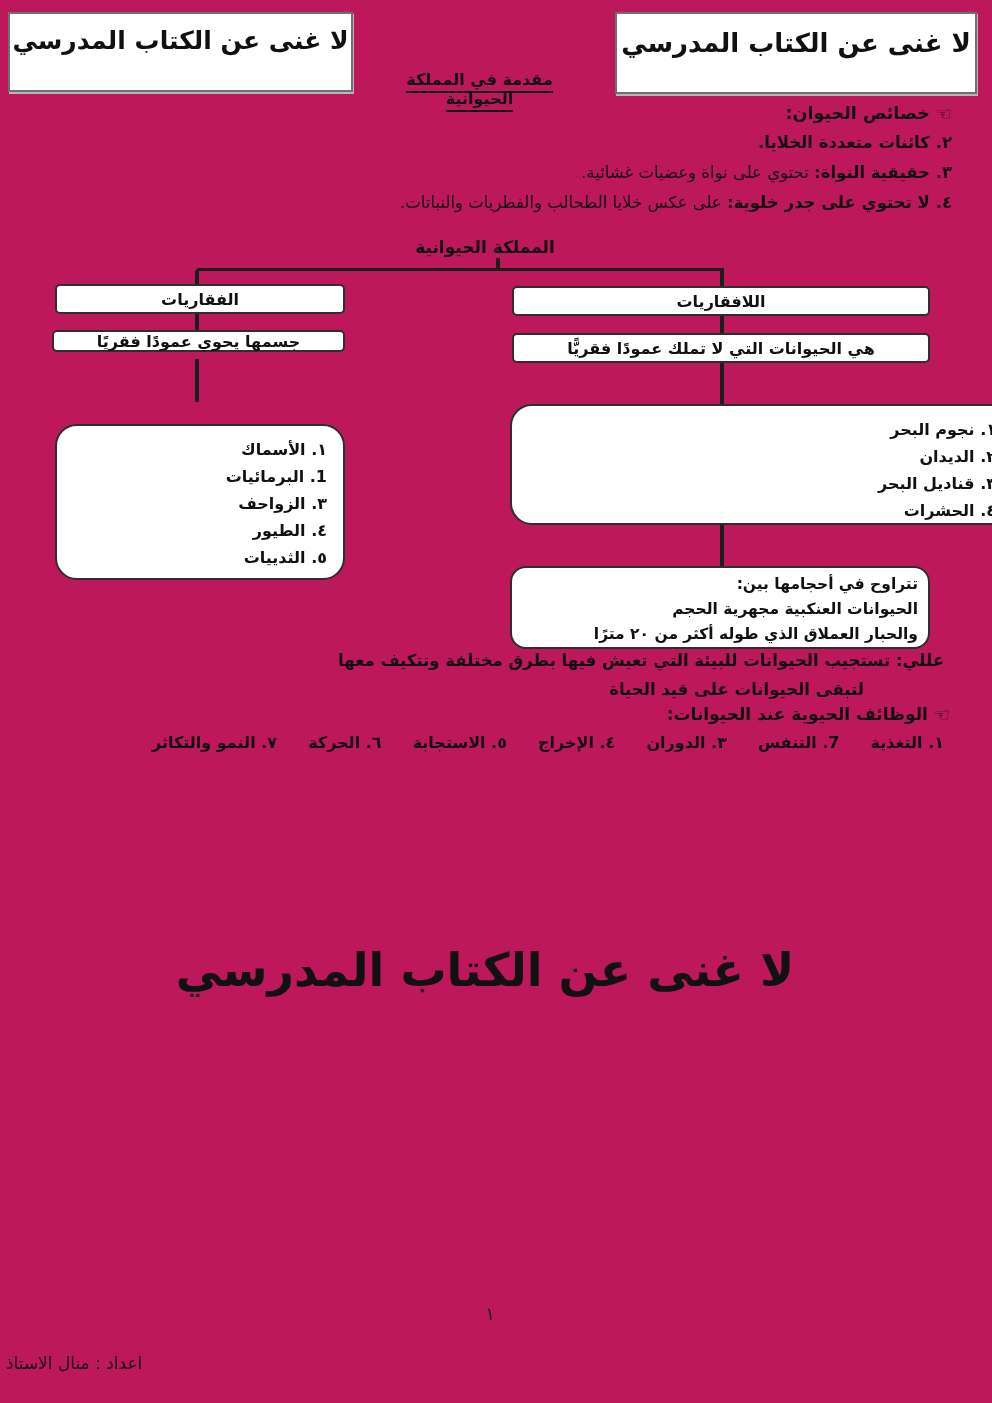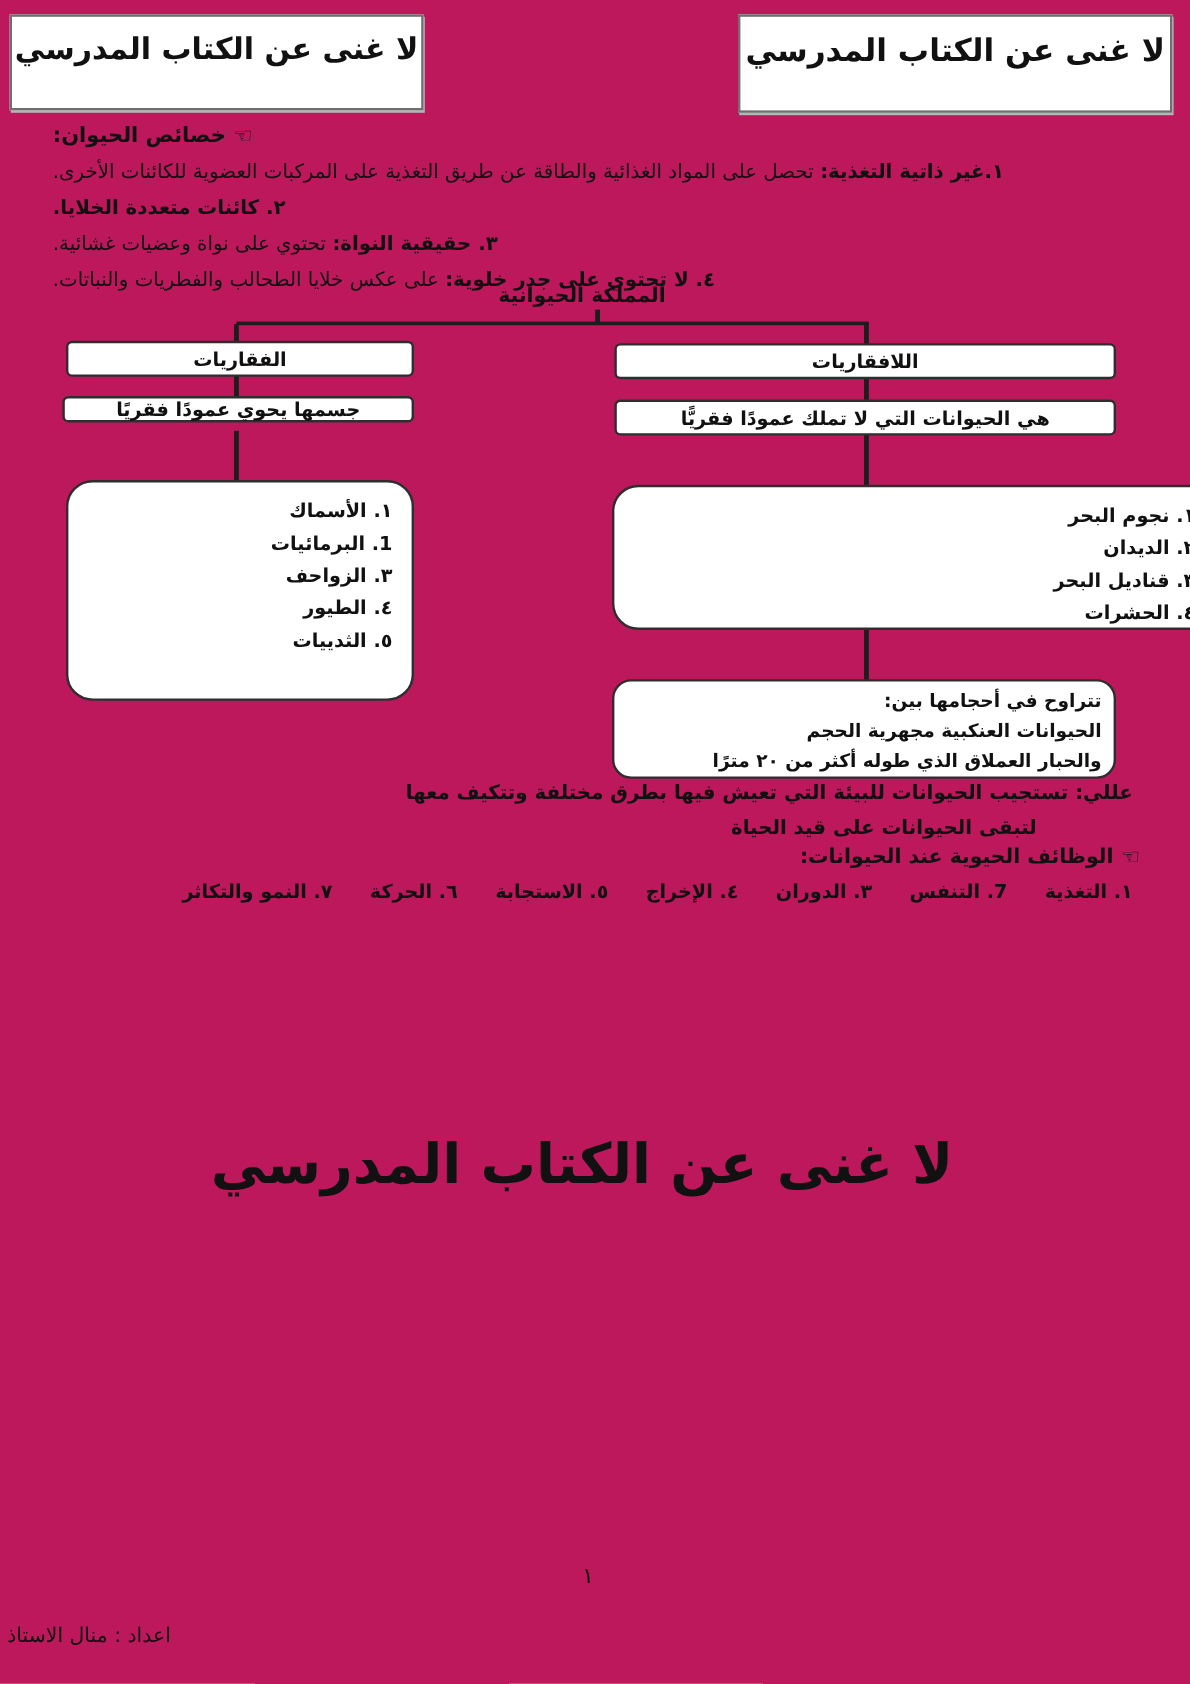--- a/index.html
+++ b/index.html
@@ -30,21 +30,21 @@
   .stamp-left{left:8px;top:12px;width:345px;height:80px;font-size:25px;padding-top:12px;box-sizing:border-box;}
   .stamp-right{left:615px;top:12px;width:362px;height:82px;font-size:26px;padding-top:14px;box-sizing:border-box;}
 
   .doc-title{
     left:372px;top:70px;width:215px;
     text-align:center;font-size:16px;font-weight:bold;
   }
   .doc-title span{border-bottom:2px solid #111;padding-bottom:2px;}
 
   
-  .chars{right:40px;top:103px;width:908px;text-align:left;font-size:16.5px;}
+  .chars{right:40px;top:103px;width:908px;text-align:right;font-size:16.5px;}
   .chars .heading{font-weight:bold;font-size:17.5px;margin-bottom:4px;}
   .chars .line{line-height:30px;}
   .lead{font-weight:bold;}
   .hand{font-size:18px;vertical-align:-1px;}
 
   
   .root-label{left:380px;top:237px;width:210px;text-align:center;font-weight:bold;font-size:17px;}
   .vline{background:#1d1d1d;width:4px;}
   .hline{background:#1d1d1d;height:3px;}
   .node{
@@ -95,28 +95,28 @@
 
 <div class="page">
 
   <div class="abs stamp stamp-left">
     <span>لا غنى عن الكتاب المدرسي</span>
   </div>
   <div class="abs stamp stamp-right">
     <span>لا غنى عن الكتاب المدرسي</span>
   </div>
 
+  <div class="abs doc-title">
+    <span>مقدمة في المملكة الحيوانية</span>
+  </div>
 
   <div class="abs chars">
     <div class="heading">
       <span class="hand">☜</span>
       <span>خصائص الحيوان:</span>
-    </div>
-    <div class="line">
-      <span class="lead">١.غير ذاتية التغذية:</span><span> تحصل على المواد الغذائية والطاقة عن طريق التغذية على المركبات العضوية للكائنات الأخرى.</span>
     </div>
     <div class="line">
       <span class="lead">٢. كائنات متعددة الخلايا.</span><span></span>
     </div>
     <div class="line">
       <span class="lead">٣. حقيقية النواة:</span><span> تحتوي على نواة وعضيات غشائية.</span>
     </div>
     <div class="line">
       <span class="lead">٤. لا تحتوي على جدر خلوية:</span><span> على عكس خلايا الطحالب والفطريات والنباتات.</span>
     </div>
@@ -135,21 +135,21 @@
   <div class="abs vline" style="left:195px;top:359px;height:43px;"></div>
   <div class="abs vline" style="left:720px;top:362px;height:44px;"></div>
   <div class="abs vline" style="left:720px;top:523px;height:45px;"></div>
 
   <div class="abs node" style="left:55px;top:284px;width:290px;height:30px;">
     <span>الفقاريات</span>
   </div>
   <div class="abs node" style="left:52px;top:330px;width:293px;height:22px;">
     <span>جسمها يحوي عمودًا فقريًا</span>
   </div>
-  <div class="abs bubble" style="left:55px;top:400px;width:290px;height:184px;">
+  <div class="abs bubble" style="left:55px;top:424px;width:290px;height:156px;">
     <ul>
       <li>١. الأسماك</li>
       <li>1. البرمائيات</li>
       <li>٣. الزواحف</li>
       <li>٤. الطيور</li>
       <li>٥. الثدييات</li>
     </ul>
   </div>
 
   <div class="abs node" style="left:512px;top:333px;width:418px;height:30px;">

